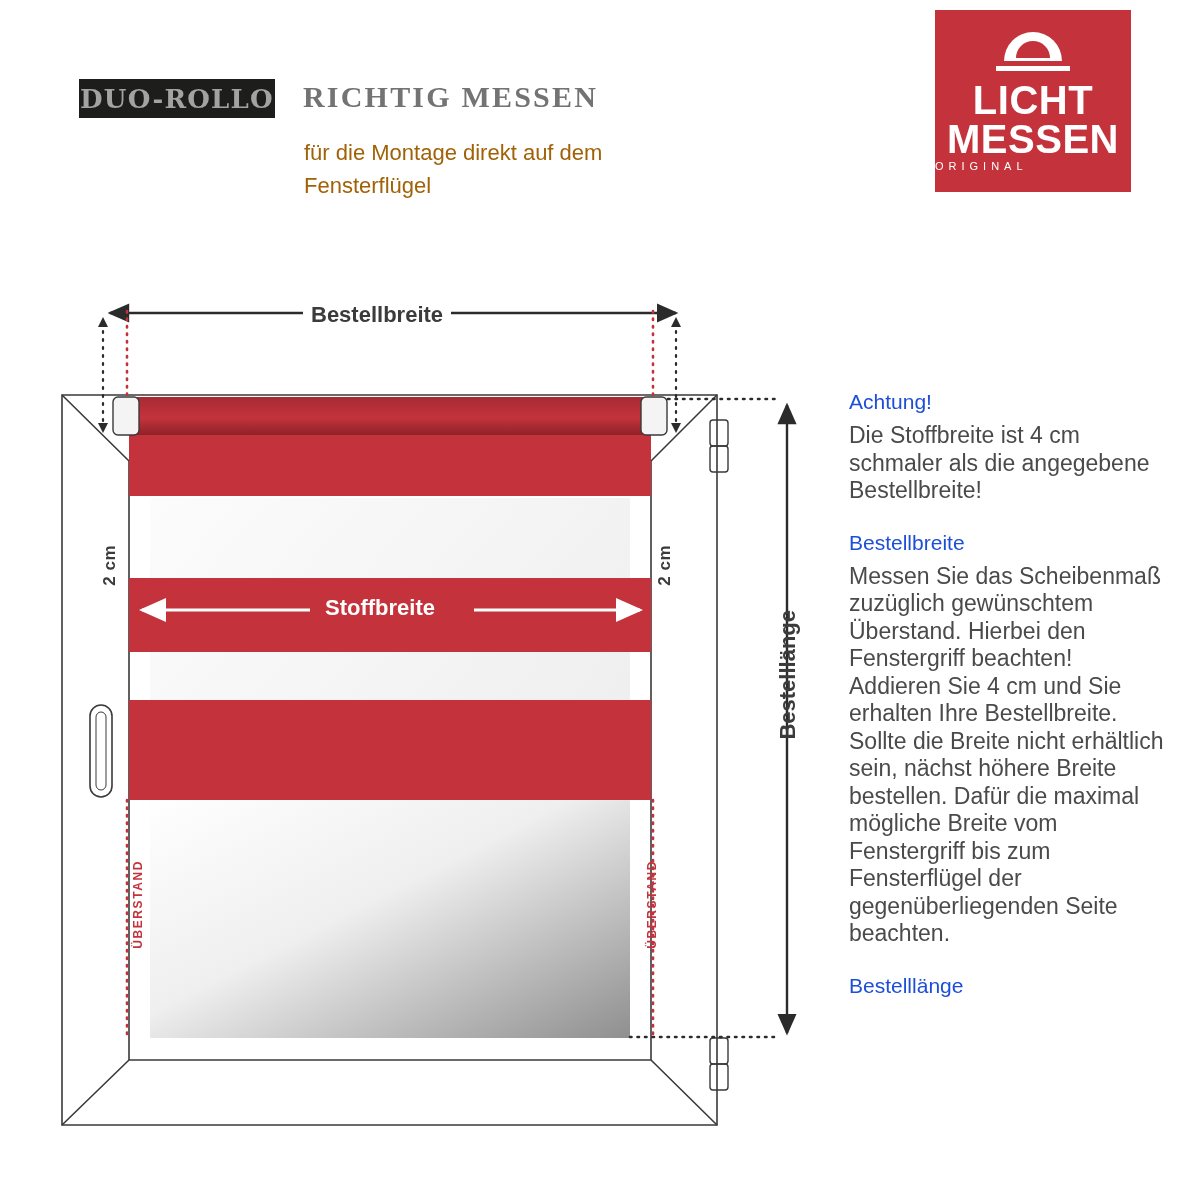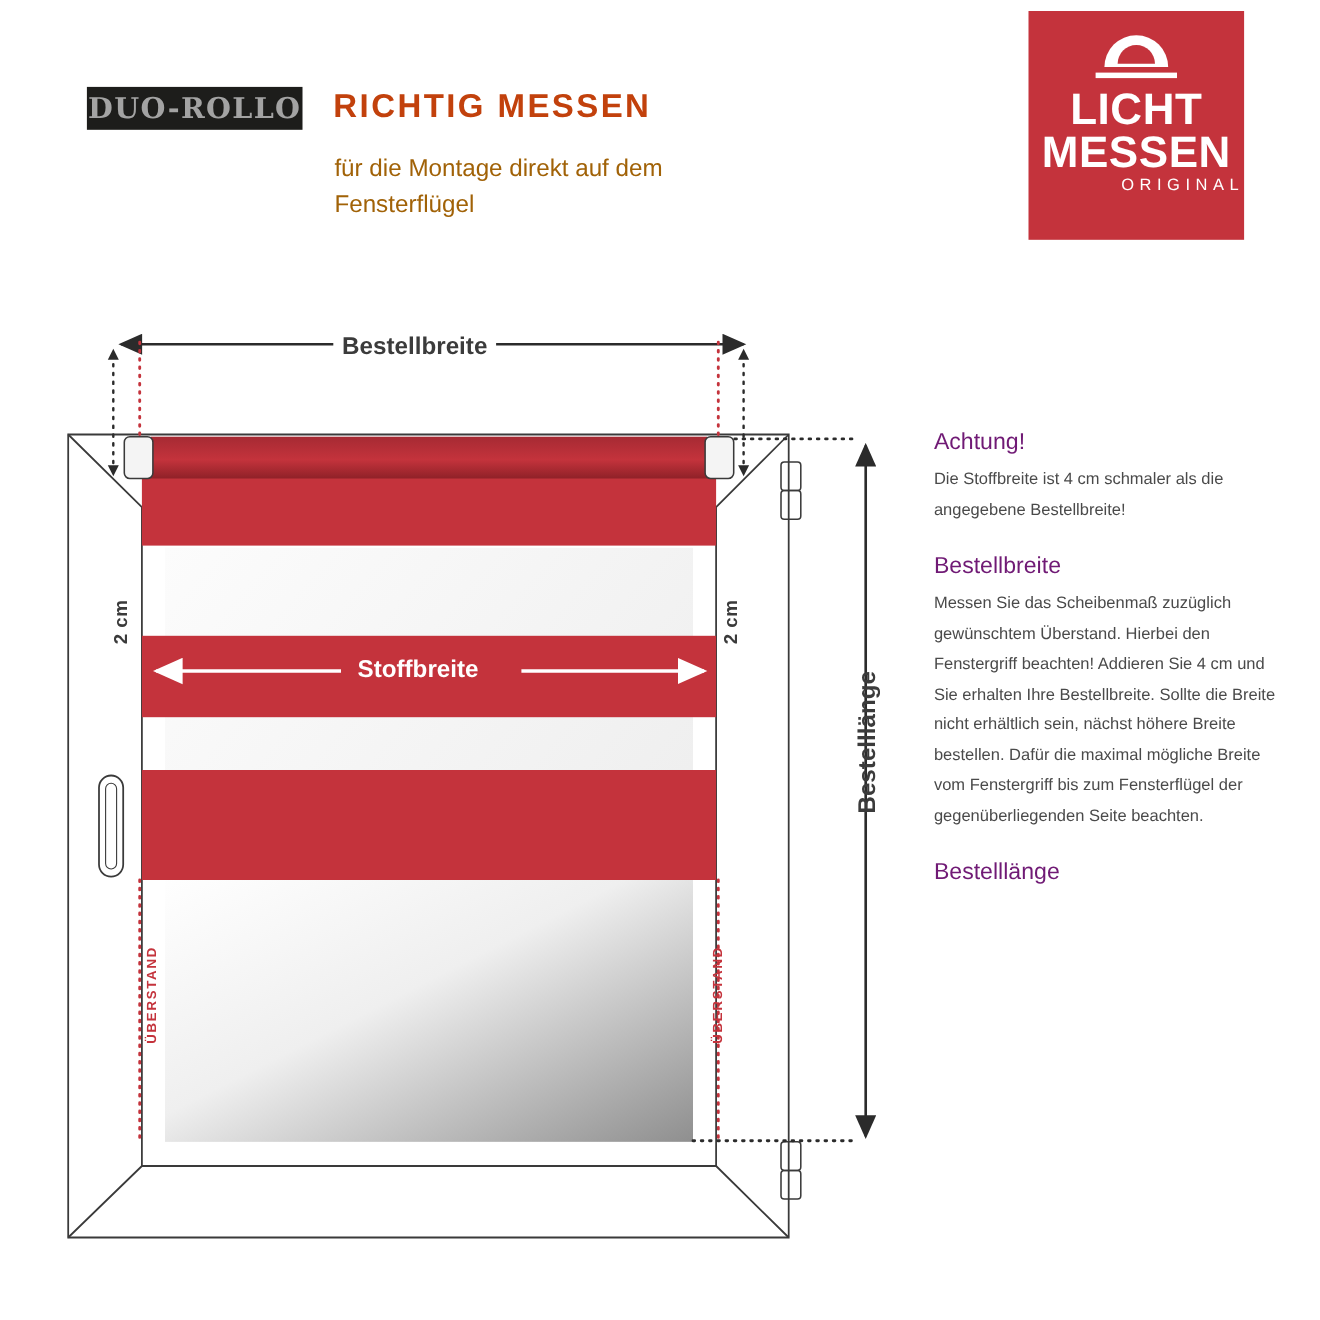--- a/index.html
+++ b/index.html
@@ -23,31 +23,31 @@
     color:#a3a3a3;
     font-size:26px;
     letter-spacing:1.2px;
     display:flex; align-items:center; justify-content:center;
     font-family:"DejaVu Serif", serif;
     font-weight:700;
   }
 
   #title {
     position:absolute; left:303px; top:80px;
-    font-size:30px; letter-spacing:2.2px; color:#c2410c; font-weight:700;
+    font-size:30px; letter-spacing:2.2px; color:#737373; font-weight:700;font-family:Liberation Serif, serif;
   }
   #subtitle {
     position:absolute; left:304px; top:136px;
     font-size:22px; line-height:33px; color:#a16207; font-weight:400;
     width:400px;
   }
 
   
   #logo {
-    position:absolute; left:935px; top:10px; width:196px; height:208px;
+    position:absolute; left:935px; top:10px; width:196px; height:182px;
     background:#c4333c;
   }
   #logo-arch {
     position:absolute; left:50%; top:22px; transform:translateX(-50%);
     width:58px; height:29px;
     background:#ffffff;
     border-radius:29px 29px 0 0;
   }
   #logo-arch-inner {
     position:absolute; left:50%; top:31px; transform:translateX(-50%);
@@ -60,22 +60,22 @@
     width:74px; height:5px; background:#ffffff;
   }
   #logo-text1, #logo-text2 {
     position:absolute; left:0; width:196px; text-align:center;
     color:#ffffff; font-weight:700; font-size:40px; letter-spacing:0.5px;
     font-family:"Liberation Sans", sans-serif;
   }
   #logo-text1 { top:68px; }
   #logo-text2 { top:107px; }
   #logo-text3 {
-    position:absolute; left:0; width:196px; text-align:right; top:150px;
-    color:#ffffff; font-size:15px; letter-spacing:5px;
+    position:absolute; left:0; width:196px; text-align:left; top:150px;
+    color:#ffffff; font-size:11px; letter-spacing:5px;
   }
 
   
   #diagram { position:absolute; left:0; top:215px; width:830px; height:985px; }
   #svgmain { position:absolute; left:0; top:0; }
 
   .vlabel {
     position:absolute;
     writing-mode:vertical-rl;
     transform:rotate(180deg);
@@ -109,24 +109,24 @@
   #lbl-ueberstand-r {
     left:645px; top:645px; font-size:12px; color:#c4333c; font-weight:700;
     letter-spacing:1.6px;
   }
 
   
   #textcol {
     position:absolute; left:849px; top:390px; width:320px;
   }
   .sec-head {
-    font-size:21px; color:#701a75; font-weight:400; margin:0 0 8px 0;
+    font-size:21px; color:#1d4ed8; font-weight:400; margin:0 0 8px 0;
   }
   .sec-body {
-    font-size:15px; line-height:27.5px; color:#4a4a4a; margin:0;
+    font-size:23px; line-height:27.5px; color:#4a4a4a; margin:0;
   }
   .sec { margin-bottom:26px; }
 </style>
 </head>
 <body>
 
 <div id="header">
   <div id="badge">DUO-ROLLO</div>
   <div id="title">RICHTIG MESSEN</div>
   <div id="subtitle">für die Montage direkt auf dem Fensterflügel</div>

